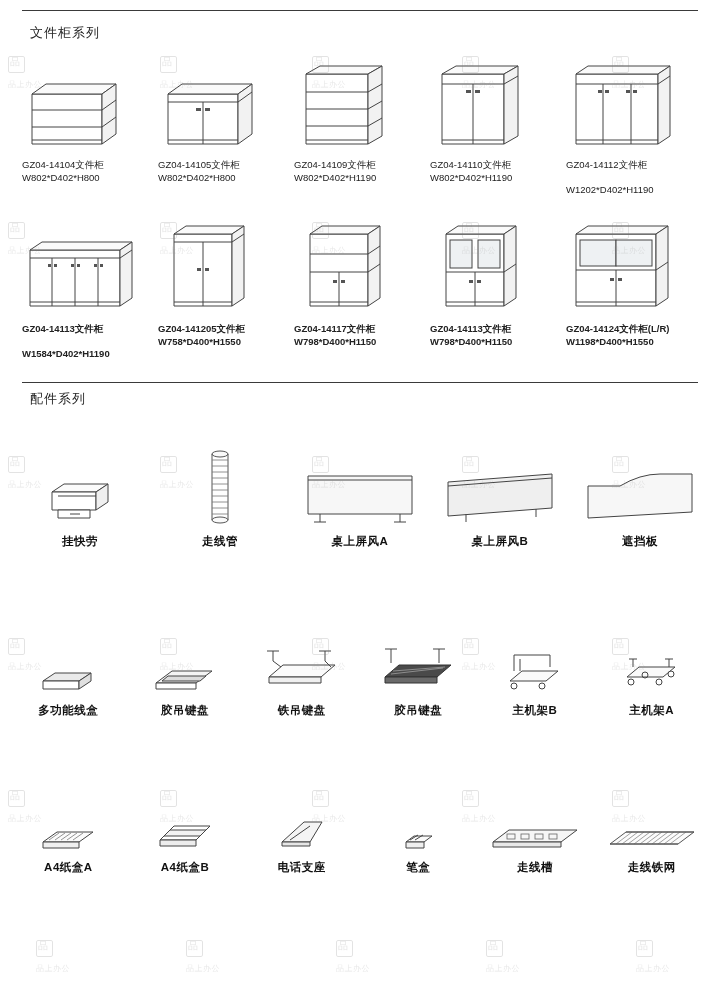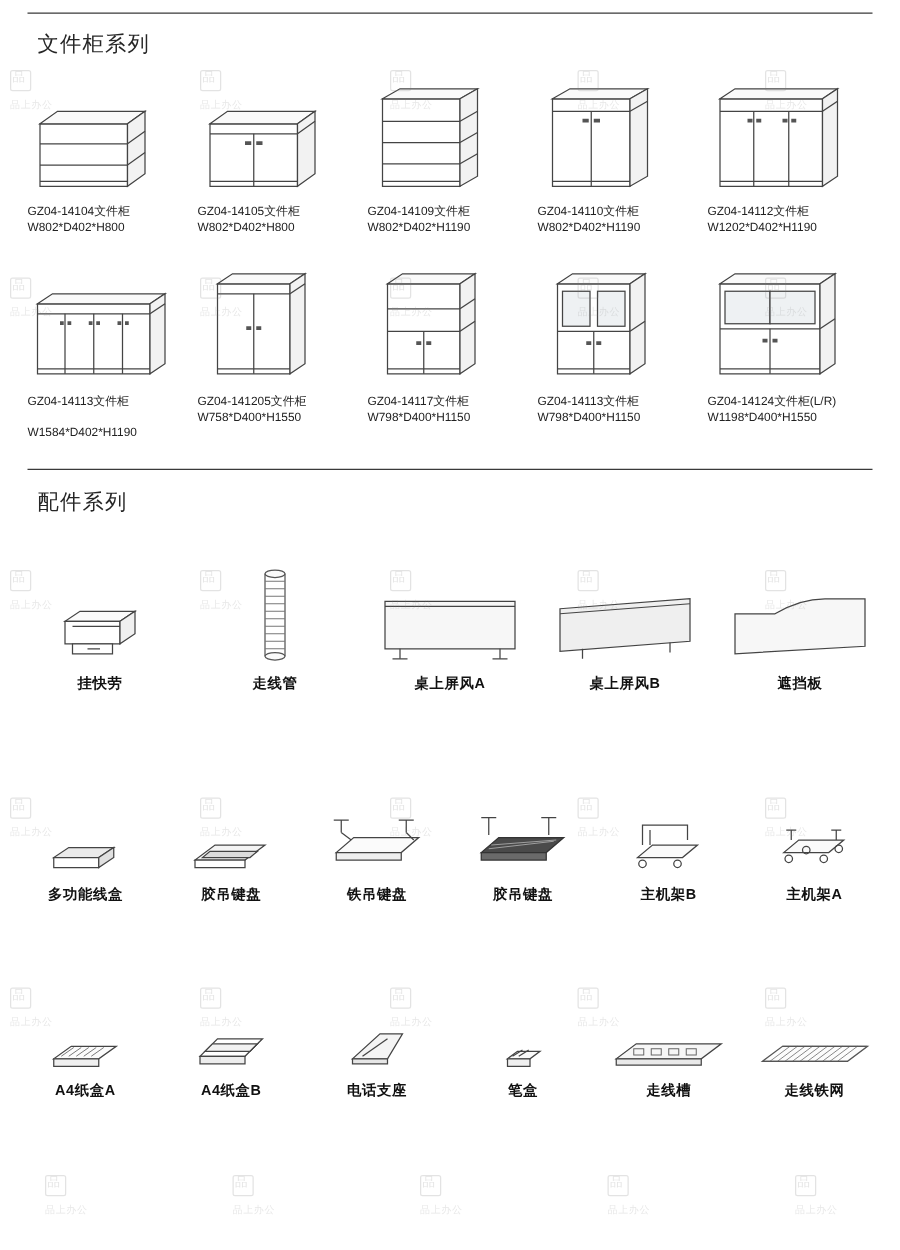--- a/index.html
+++ b/index.html
@@ -22,21 +22,21 @@
   }
   .top-rule {
     position: absolute;
     left: 22px;
     top: 10px;
     width: 676px;
     height: 1px;
     background: #3a3a3a;
   }
   .section-title {
-    font-size: 17px;
+    font-size: 13px;
     color: #262626;
     letter-spacing: 1px;
     font-weight: normal;
   }
   .mid-rule {
     width: 676px;
     height: 1px;
     background: #3a3a3a;
     margin: 0 auto;
   }
@@ -255,25 +255,25 @@
               <line x1="63" y1="32" x2="63" y2="92"></line>
               <rect x="30" y="38" width="4" height="3" fill="#555" stroke="none"></rect>
               <rect x="37" y="38" width="4" height="3" fill="#555" stroke="none"></rect>
               <rect x="58" y="38" width="4" height="3" fill="#555" stroke="none"></rect>
               <rect x="65" y="38" width="4" height="3" fill="#555" stroke="none"></rect>
               <line x1="8" y1="88" x2="90" y2="88"></line>
             </g>
           </svg>
         </div>
         <div class="cab-label">GZ04-14112文件柜</div>
-        <div class="cab-label" style="margin-top:0">W1202*D402*H1190</div>
+        <div class="cab-label" style="margin-top:12px">W1202*D402*H1190</div>
       </div>
     </div>
 
-    <div class="cab-row" style="margin-top:24px;">
+    <div class="cab-row" style="margin-top:24px;font-weight:bold;">
 
       <div class="cab-cell">
         <div class="cab-art r2">
           <svg width="120" height="96" viewBox="0 0 120 96">
             <g fill="none" stroke="#444" stroke-width="1">
               <polygon points="6,30 96,30 96,86 6,86" fill="#fff"></polygon>
               <polygon points="6,30 18,22 108,22 96,30" fill="#fafafa"></polygon>
               <polygon points="96,30 108,22 108,78 96,86" fill="#f2f2f2"></polygon>
               <line x1="6" y1="38" x2="96" y2="38"></line>
               <polyline points="96,38 108,30"></polyline>

